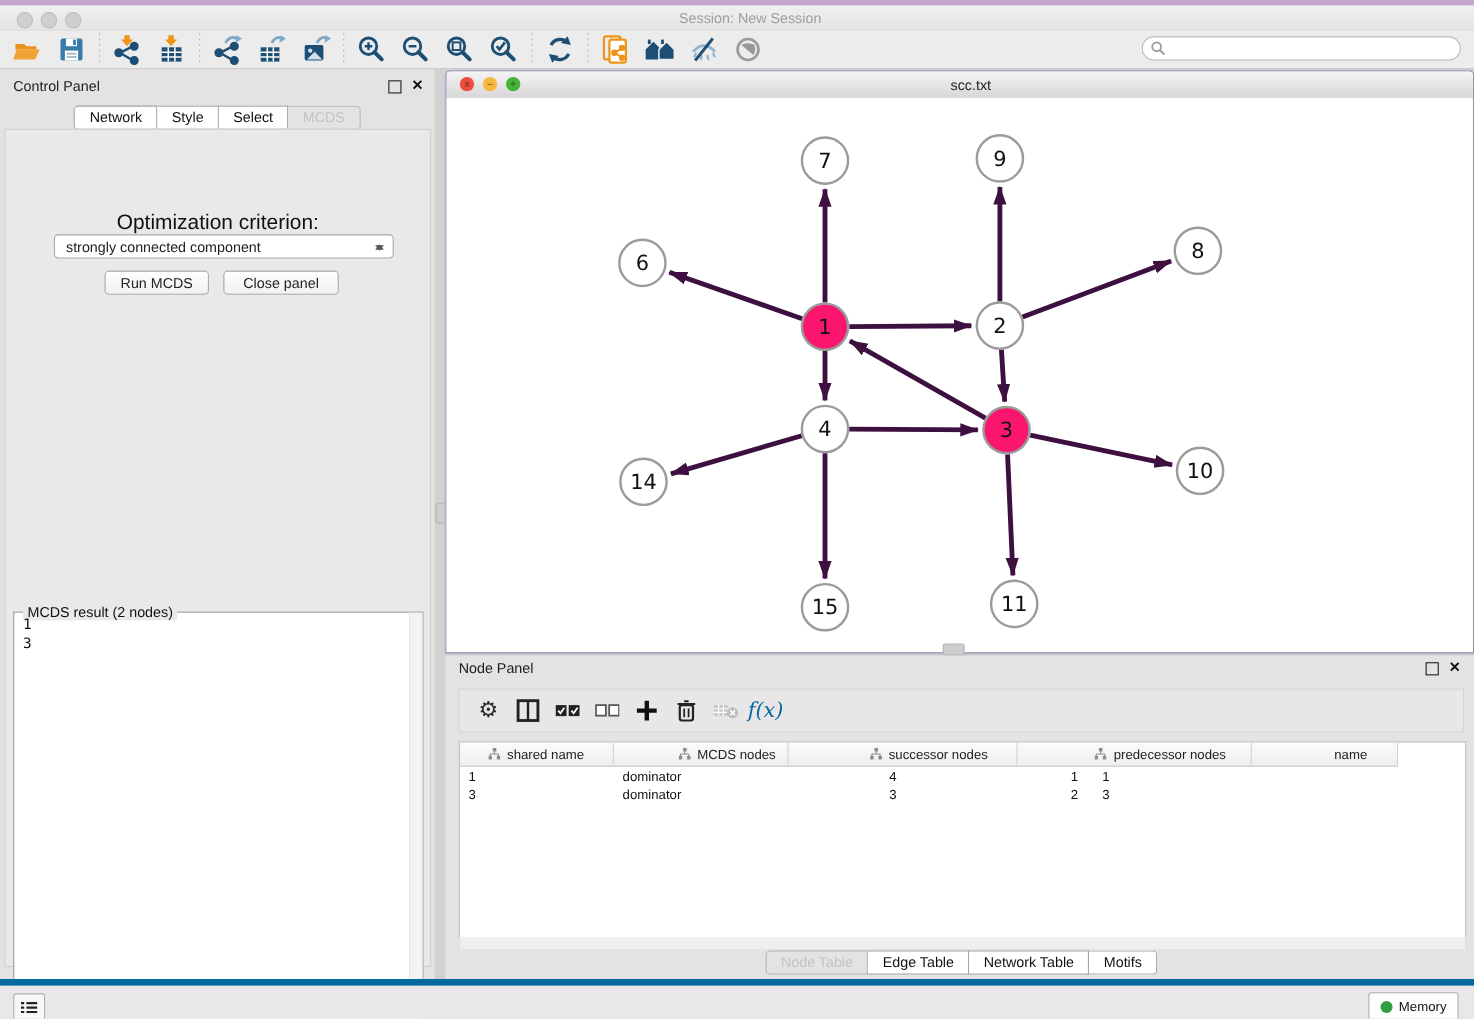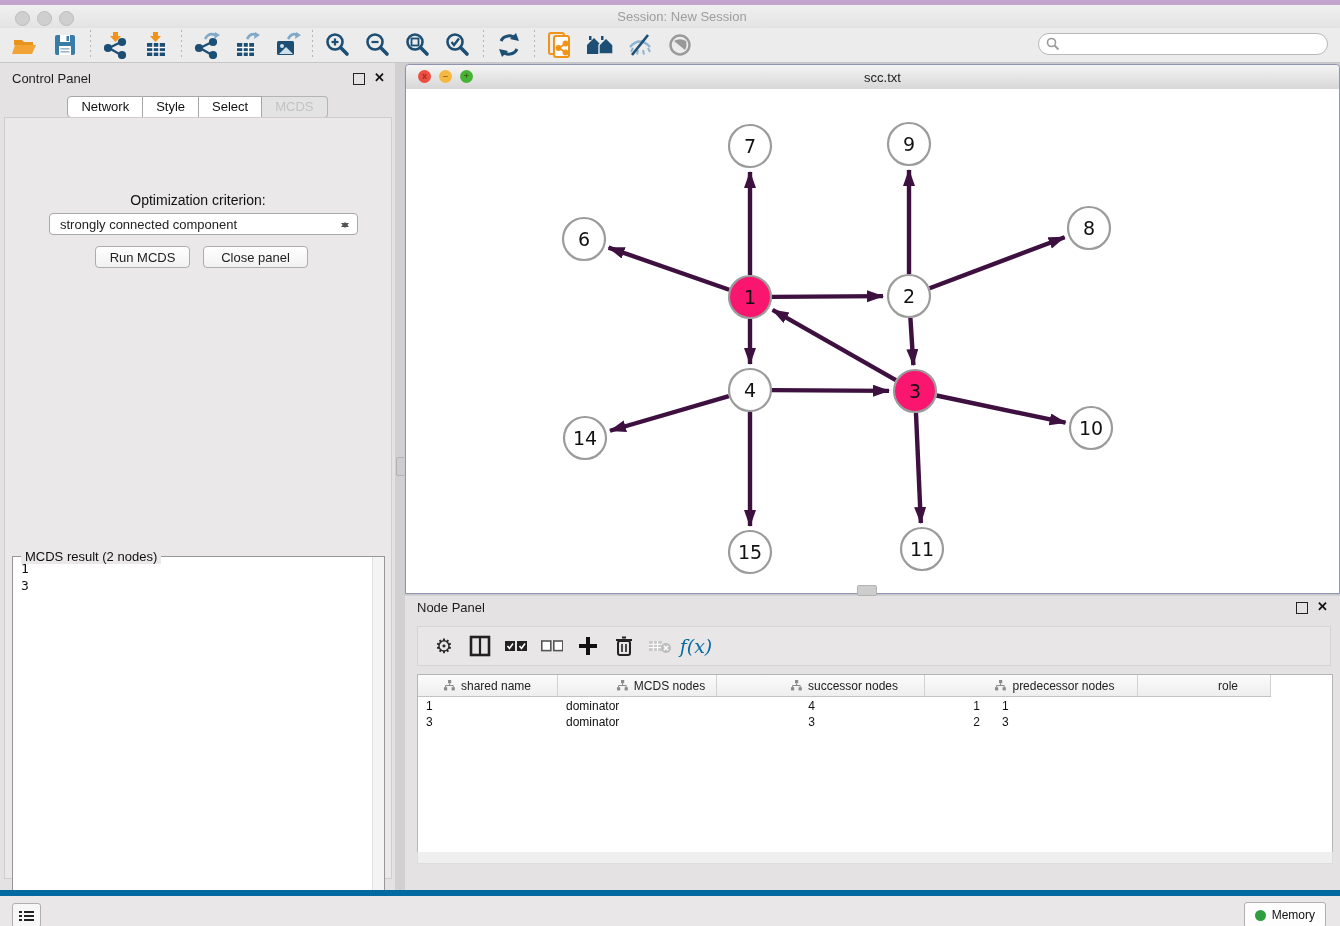--- a/index.html
+++ b/index.html
@@ -34,21 +34,21 @@
   .close-btn{position:absolute;top:-1px;font-size:13px;font-weight:bold;color:#111;}
   .tabs-row{position:absolute;display:flex;}
   .cp-tabs{left:0;top:33px;width:100%;justify-content:center;}
   .tab{border:1px solid #a6a6a6;border-left-width:0;background:#fff;color:#111;
        font-size:13px;padding:3px 13px;line-height:14px;white-space:nowrap;}
   .tab:first-child{border-left-width:1px;border-radius:4px 0 0 4px;}
   .tab:last-child{border-radius:0 4px 4px 0;}
   .tab.selected{background:#e3e3e3;color:#c3c3c3;border-color:#b4b4b4;}
   .cp-body{position:absolute;left:4px;top:54px;width:386px;height:760px;
            background:#eae8e8;border:1px solid #cfcdcd;}
-  .opt-label{position:absolute;left:0;width:100%;top:74px;text-align:center;font-size:14px;color:#111;}
+  .opt-label{position:absolute;left:0;width:100%;top:74px;text-align:center;font-size:19px;color:#111;}
   .dropdown{position:absolute;left:44px;top:95px;width:309px;height:22px;background:#fff;
             border:1px solid #a9a9a9;border-radius:4px;font-size:13px;line-height:22px;
             padding-left:10px;box-sizing:border-box;}
   .dd-arrows{position:absolute;right:8px;top:3px;width:9px;height:16px;}
   .dd-arrows:before{content:"";position:absolute;left:1px;top:1px;border:4px solid transparent;
             border-bottom:5px solid #555;}
   .dd-arrows:after{content:"";position:absolute;left:1px;bottom:1px;border:4px solid transparent;
             border-top:5px solid #555;}
   .cp-btn{position:absolute;top:128px;height:22px;background:linear-gradient(#ffffff,#f1f1f1);
           border:1px solid #adadad;border-radius:4px;font-size:13px;text-align:center;
@@ -511,41 +511,47 @@
               <g stroke="#8a8a8a" stroke-width="1">
                 <line x1="5.6" y1="3.2" x2="5.6" y2="5.5"></line>
                 <line x1="1.6" y1="5.5" x2="9.2" y2="5.5"></line>
                 <line x1="1.6" y1="5.5" x2="1.6" y2="7.2"></line>
                 <line x1="9.2" y1="5.5" x2="9.2" y2="7.2"></line>
               </g>
             </svg>
             <span>predecessor nodes</span>
           </div>
           <div class="th" style="width: 85px;">
-            <span>role</span>
+            <span>name</span>
           </div>
         </div>
       <div id="table-body">
           <div class="trow" style="top: 23px;">
             <div class="td" style="width: 140px;">1</div>
             <div class="td" style="width: 111px;">dominator</div>
             <div class="td right" style="width: 160px;">4</div>
             <div class="td right" style="width: 165px;">1</div>
             <div class="td" style="width: 85px;">1</div>
           </div>
           <div class="trow" style="top: 39px;">
             <div class="td" style="width: 140px;">3</div>
             <div class="td" style="width: 111px;">dominator</div>
             <div class="td right" style="width: 160px;">3</div>
             <div class="td right" style="width: 165px;">2</div>
             <div class="td" style="width: 85px;">3</div>
           </div>
         </div>
     </div>
     <div class="tp-hscroll"></div>
+    <div class="tabs-row tp-tabs" id="tp-tabs">
+        <div class="tab selected">Node Table</div>
+        <div class="tab">Edge Table</div>
+        <div class="tab">Network Table</div>
+        <div class="tab">Motifs</div>
+      </div>
   </div>
 
   <div class="statusbar">
     <div class="list-btn">
       <svg width="15" height="12">
           <g stroke="#222" stroke-width="2">
             <line x1="0" y1="2" x2="3" y2="2"></line>
             <line x1="5" y1="2" x2="15" y2="2"></line>
             <line x1="0" y1="6" x2="3" y2="6"></line>
             <line x1="5" y1="6" x2="15" y2="6"></line>

